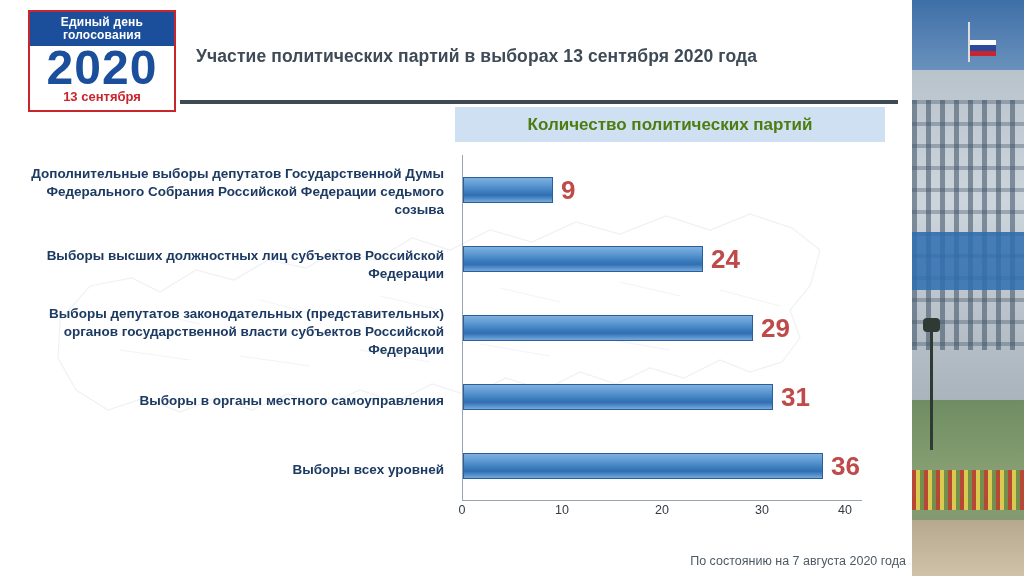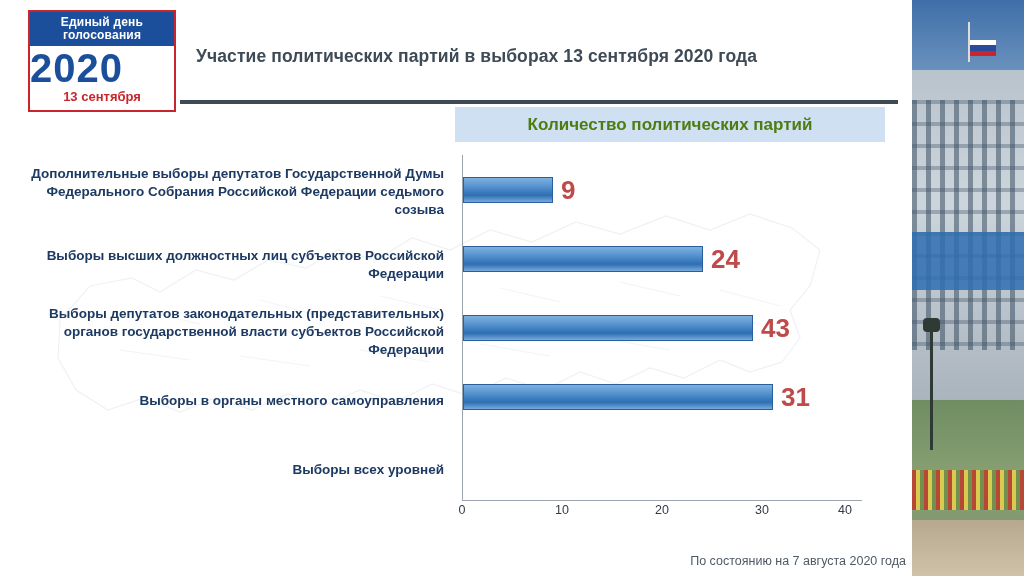--- a/index.html
+++ b/index.html
@@ -42,22 +42,23 @@
     color: #ffffff;
     font-size: 12px;
     font-weight: bold;
     line-height: 13px;
     text-align: center;
     padding: 4px 2px 4px 2px;
     letter-spacing: .2px;
   }
   .logo-year {
     color: #1b4f9c;
-    font-size: 40px;
-    font-weight: bold;
+    font-size: 48px;
+    font-weight: bold;
+    text-align: center;
     line-height: 42px;
     letter-spacing: 1px;
     margin-top: 1px;
   }
   .logo-date {
     color: #c8252c;
     font-size: 13px;
     font-weight: bold;
     text-align: center;
     line-height: 15px;
@@ -287,28 +288,32 @@
     <div class="bar-value">9</div>
   </div>
 
   <div class="bar-row" style="top:69px;">
     <div class="bar" style="width:240px;"></div>
     <div class="bar-value">24</div>
   </div>
 
   <div class="bar-row" style="top:138px;">
     <div class="bar" style="width:290px;"></div>
-    <div class="bar-value">43</div>
+    <div class="bar-value">29</div>
   </div>
 
   <div class="bar-row" style="top:207px;">
     <div class="bar" style="width:310px;"></div>
     <div class="bar-value">31</div>
   </div>
 
+  <div class="bar-row" style="top:276px;">
+    <div class="bar" style="width:360px;"></div>
+    <div class="bar-value">36</div>
+  </div>
 
   <div class="x-ticks">
     <div class="x-tick" style="left:0px;">0</div>
     <div class="x-tick" style="left:100px;">10</div>
     <div class="x-tick" style="left:200px;">20</div>
     <div class="x-tick" style="left:300px;">30</div>
     <div class="x-tick" style="left:383px;">40</div>
   </div>
 </div>
 

